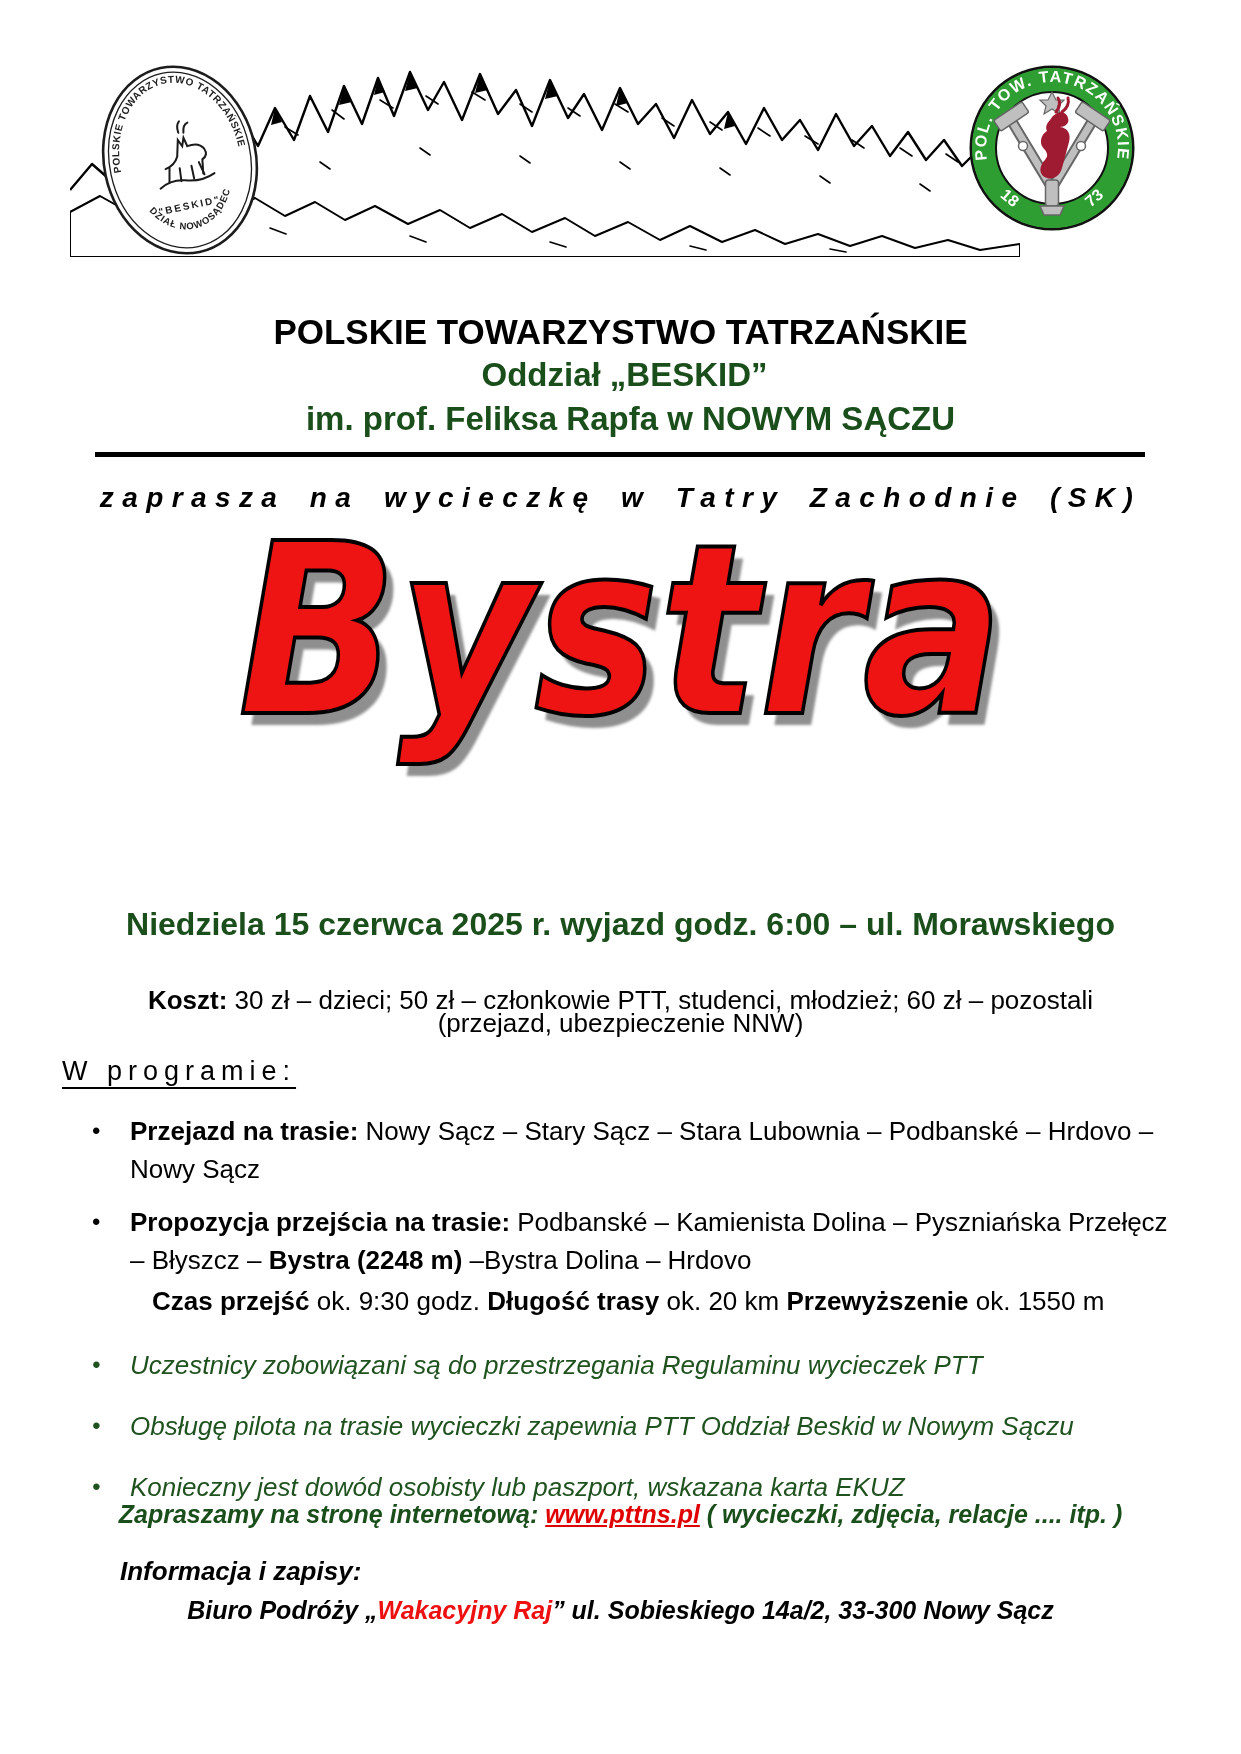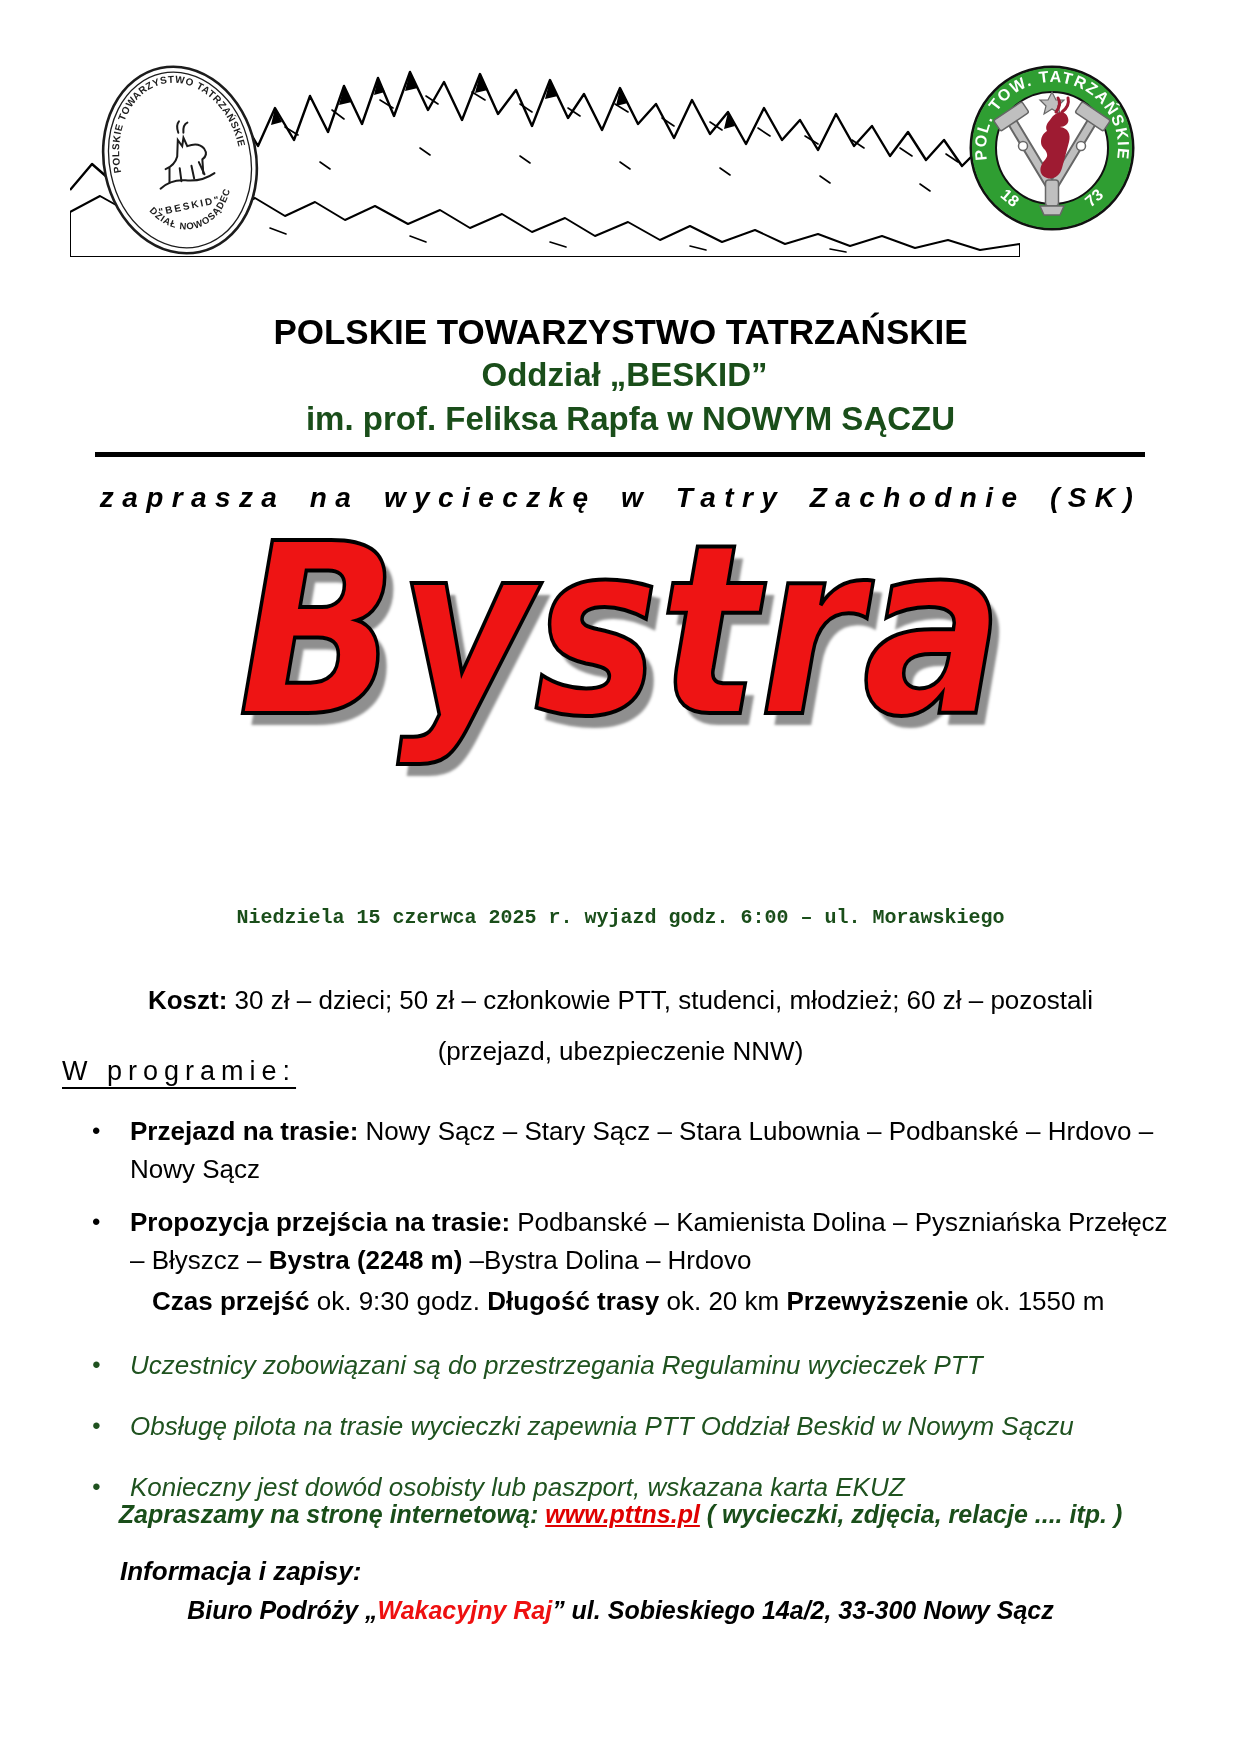--- a/index.html
+++ b/index.html
@@ -23,24 +23,24 @@
   
   .headline-wrap{top:498px;left:0;right:0;height:290px;text-align:center;}
   .headline{
     display:inline-block;font-family:"DejaVu Sans",sans-serif;
     font-size:238px;line-height:265px;font-weight:bold;font-style:italic;
     color:#ee1414;-webkit-text-stroke:4px #000;
     text-shadow:10px 12px 3px #8f8f8f;
     transform:scaleX(0.88);transform-origin:center;
   }
   
-  .dateline{top:906px;font-size:20px;font-weight:bold;color:#1a4e1a;font-family:Liberation Mono, monospace;}
+  .dateline{top:906px;font-size:32px;font-weight:bold;color:#1a4e1a;}
   .cost{top:962px;font-size:26px;margin-top:23px;}
   .cost b{font-weight:bold;}
-  .costnote{top:1036px;font-size:26px;}
+  .costnote{top:1008px;font-size:26px;}
   .wprog{top:1056px;left:62px;font-size:27px;font-weight:normal;
          letter-spacing:6px;text-decoration:underline;text-underline-offset:7px;}
   .plist{top:1112px;left:92px;right:70px;}
   .plist .li{display:flex;margin-bottom:15px;}
   .nlist{top:1346px;left:92px;right:70px;color:#1f521f;font-style:italic;}
   .nlist .li{display:flex;margin-bottom:23px;}
   .li .dot{width:38px;flex:0 0 38px;font-size:24px;line-height:38px;}
   .li .txt{font-size:26px;line-height:38px;}
   .stats{top:1286px;left:152px;font-size:26px;}
   .website{top:1500px;font-size:25px;font-weight:bold;font-style:italic;color:#1a4e1a;}

